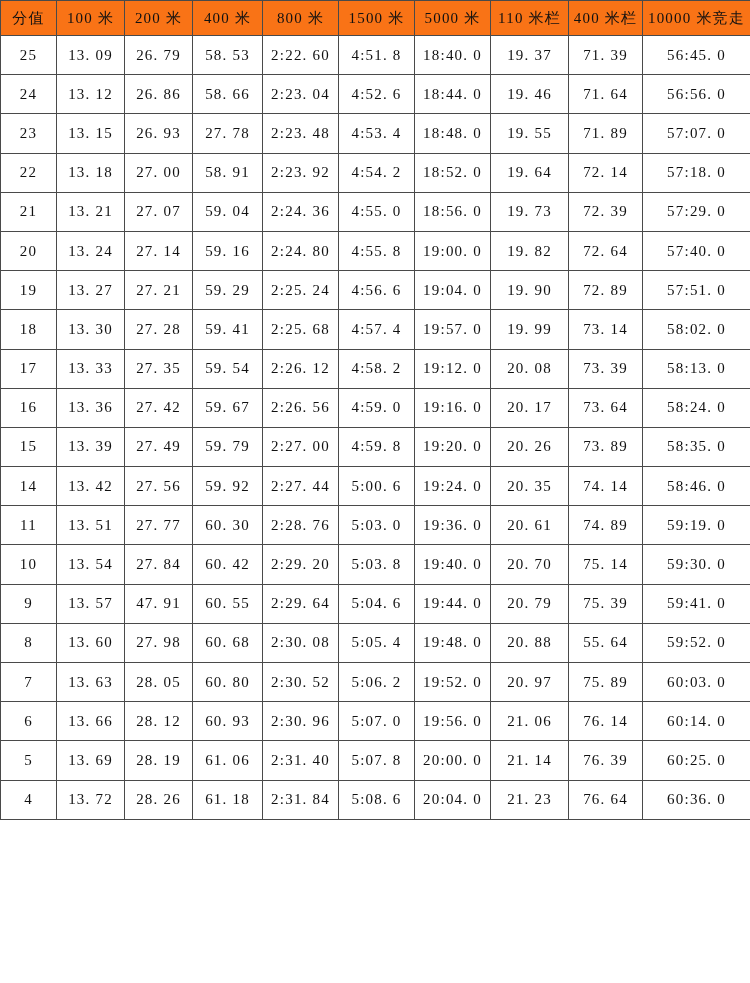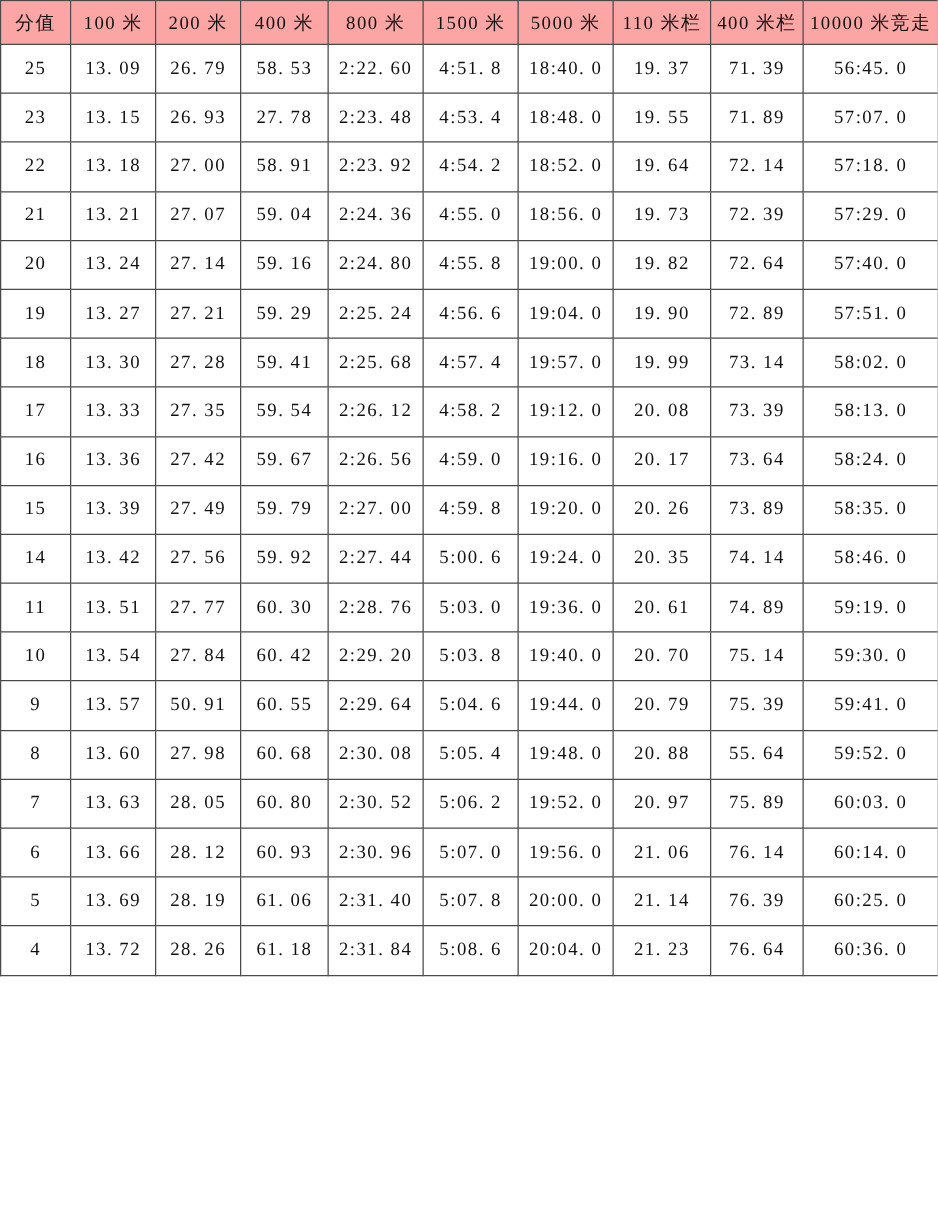--- a/index.html
+++ b/index.html
@@ -24,21 +24,21 @@
     text-align: center;
     vertical-align: middle;
     font-size: 15px;
     letter-spacing: 1.2px;
     padding: 0;
     height: 38.2px;
     white-space: nowrap;
     font-family: "Liberation Serif", serif;
   }
   #score-table thead th {
-    background: #fca5a5;
+    background: #f97316;
     font-weight: normal;
     height: 34px;
     font-size: 15px;
   }
   #score-table tbody td {
     background: #ffffff;
   }
   
   col.c0 { width: 56px; }
   col.c1 { width: 68px; }
@@ -88,20 +88,32 @@
         <td>26. 79</td>
         <td>58. 53</td>
         <td>2:22. 60</td>
         <td>4:51. 8</td>
         <td>18:40. 0</td>
         <td>19. 37</td>
         <td>71. 39</td>
         <td>56:45. 0</td>
       </tr>
       <tr>
+        <td>24</td>
+        <td>13. 12</td>
+        <td>26. 86</td>
+        <td>58. 66</td>
+        <td>2:23. 04</td>
+        <td>4:52. 6</td>
+        <td>18:44. 0</td>
+        <td>19. 46</td>
+        <td>71. 64</td>
+        <td>56:56. 0</td>
+      </tr>
+      <tr>
         <td>23</td>
         <td>13. 15</td>
         <td>26. 93</td>
         <td>27. 78</td>
         <td>2:23. 48</td>
         <td>4:53. 4</td>
         <td>18:48. 0</td>
         <td>19. 55</td>
         <td>71. 89</td>
         <td>57:07. 0</td>
@@ -234,21 +246,21 @@
         <td>2:29. 20</td>
         <td>5:03. 8</td>
         <td>19:40. 0</td>
         <td>20. 70</td>
         <td>75. 14</td>
         <td>59:30. 0</td>
       </tr>
       <tr>
         <td>9</td>
         <td>13. 57</td>
-        <td>50. 91</td>
+        <td>47. 91</td>
         <td>60. 55</td>
         <td>2:29. 64</td>
         <td>5:04. 6</td>
         <td>19:44. 0</td>
         <td>20. 79</td>
         <td>75. 39</td>
         <td>59:41. 0</td>
       </tr>
       <tr>
         <td>8</td>

